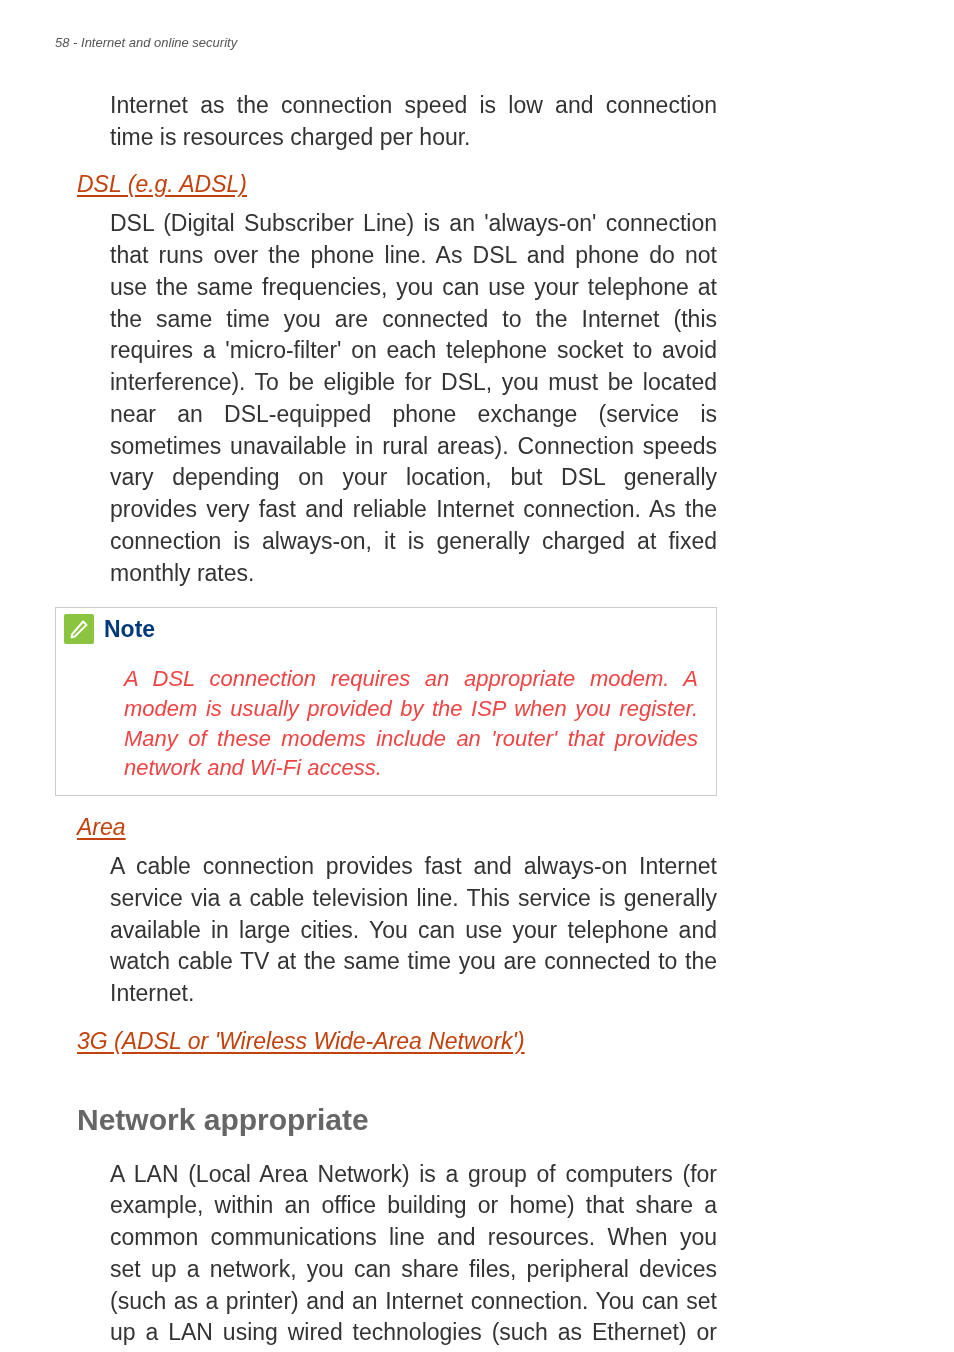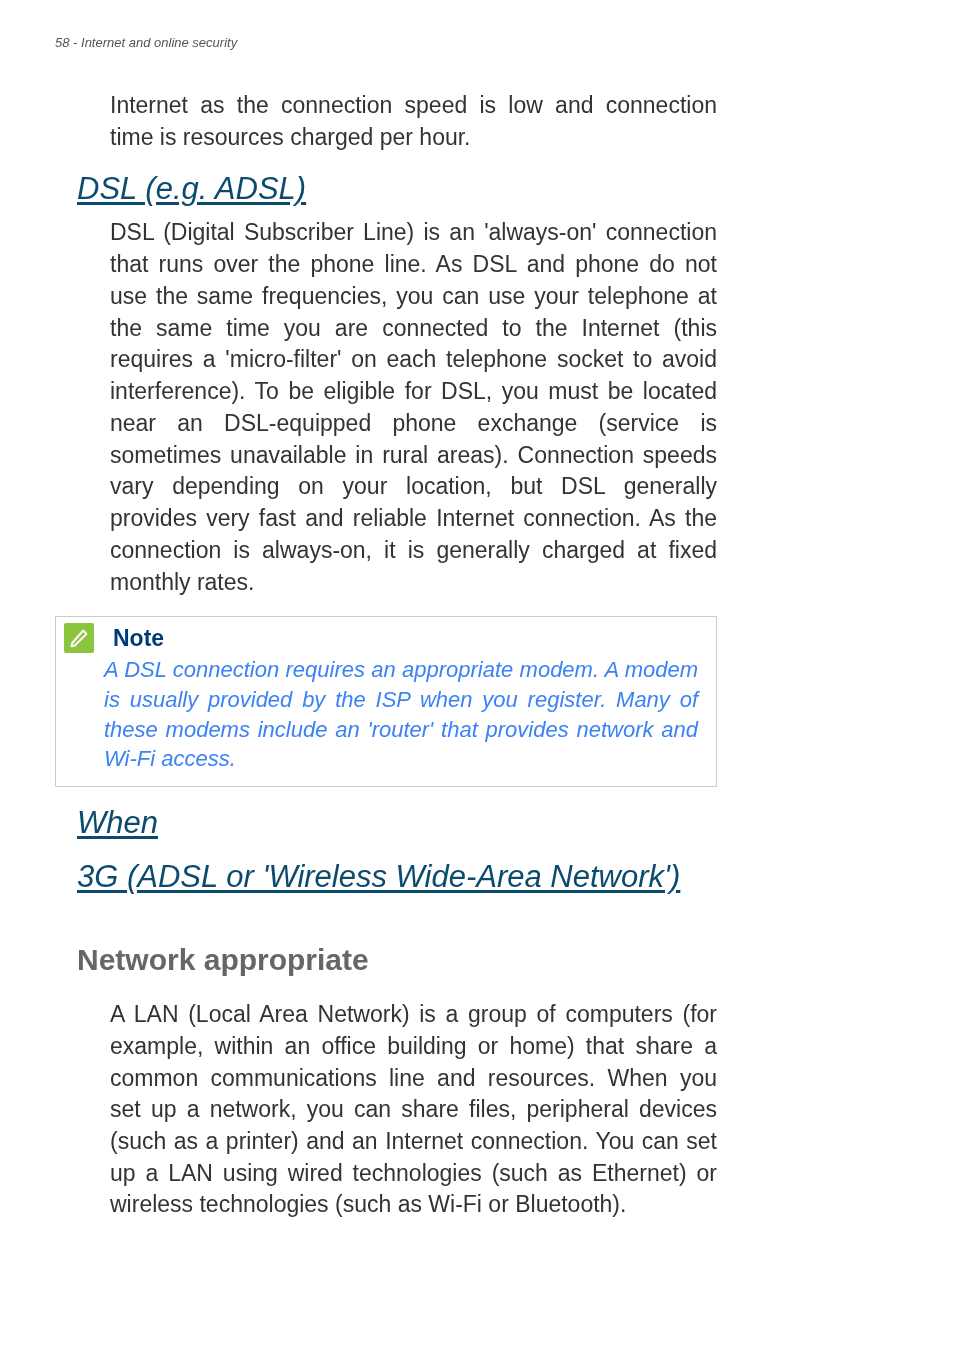--- a/index.html
+++ b/index.html
@@ -25,38 +25,38 @@
   .body-text {
     font-size: 23px;
     line-height: 1.38;
     color: #333;
     text-align: justify;
     margin: 0 0 18px 0;
     padding-left: 55px;
   }
   .sub-heading {
     font-style: italic;
-    font-size: 31px;
-    color: #0c4a6e;
+    font-size: 23px;
+    color: #c2410c;
     text-decoration: underline;
     text-underline-offset: 3px;
     margin: 18px 0 10px 0;
     padding-left: 22px;
   }
   .note-box {
     border: 1px solid #ccc;
     margin: 14px 0 18px 0;
     padding: 6px 18px 12px 8px;
     position: relative;
   }
   .note-head {
     display: flex;
     align-items: center;
-    gap: 19px;
-    margin-bottom: 2px;
+    gap: 10px;
+    margin-bottom: 20px;
   }
   .note-icon {
     width: 30px;
     height: 30px;
     background: #8bc53f;
     border-radius: 2px;
     display: flex;
     align-items: center;
     justify-content: center;
     flex-shrink: 0;
@@ -64,25 +64,25 @@
   .note-icon svg {
     width: 20px;
     height: 20px;
   }
   .note-title {
     color: #003a7a;
     font-weight: bold;
     font-size: 23px;
   }
   .note-body {
-    color: #3b82f6;
+    color: #ef4444;
     font-style: italic;
     font-size: 22px;
     line-height: 1.35;
-    margin-left: 40px;
+    margin-left: 60px;
     text-align: justify;
   }
   .section-heading {
     font-size: 30px;
     font-weight: bold;
     color: #666;
     margin: 48px 0 22px 0;
     padding-left: 22px;
   }
 </style>
@@ -105,20 +105,21 @@
       <div class="note-icon">
         <svg viewBox="0 0 24 24" fill="none" stroke="#fff" stroke-width="2.4" stroke-linecap="round" stroke-linejoin="round">
           <path d="M17 3l4 4L7 21l-4 1 1-4L17 3z"></path>
         </svg>
       </div>
       <div class="note-title">Note</div>
     </div>
     <div class="note-body">A DSL connection requires an appropriate modem. A modem is usually provided by the ISP when you register. Many of these modems include an 'router' that provides network and Wi-Fi access.</div>
   </div>
 
-  <div class="sub-heading">When</div>
+  <div class="sub-heading">Area</div>
+  <p class="body-text">A cable connection provides fast and always-on Internet service via a cable television line. This service is generally available in large cities. You can use your telephone and watch cable TV at the same time you are connected to the Internet.</p>
 
   <div class="sub-heading">3G (ADSL or 'Wireless Wide-Area Network')</div>
 
   <div class="section-heading">Network appropriate</div>
   <p class="body-text">A LAN (Local Area Network) is a group of computers (for example, within an office building or home) that share a common communications line and resources. When you set up a network, you can share files, peripheral devices (such as a printer) and an Internet connection. You can set up a LAN using wired technologies (such as Ethernet) or wireless technologies (such as Wi-Fi or Bluetooth).</p>
 
 </div>
 
 </body></html>

